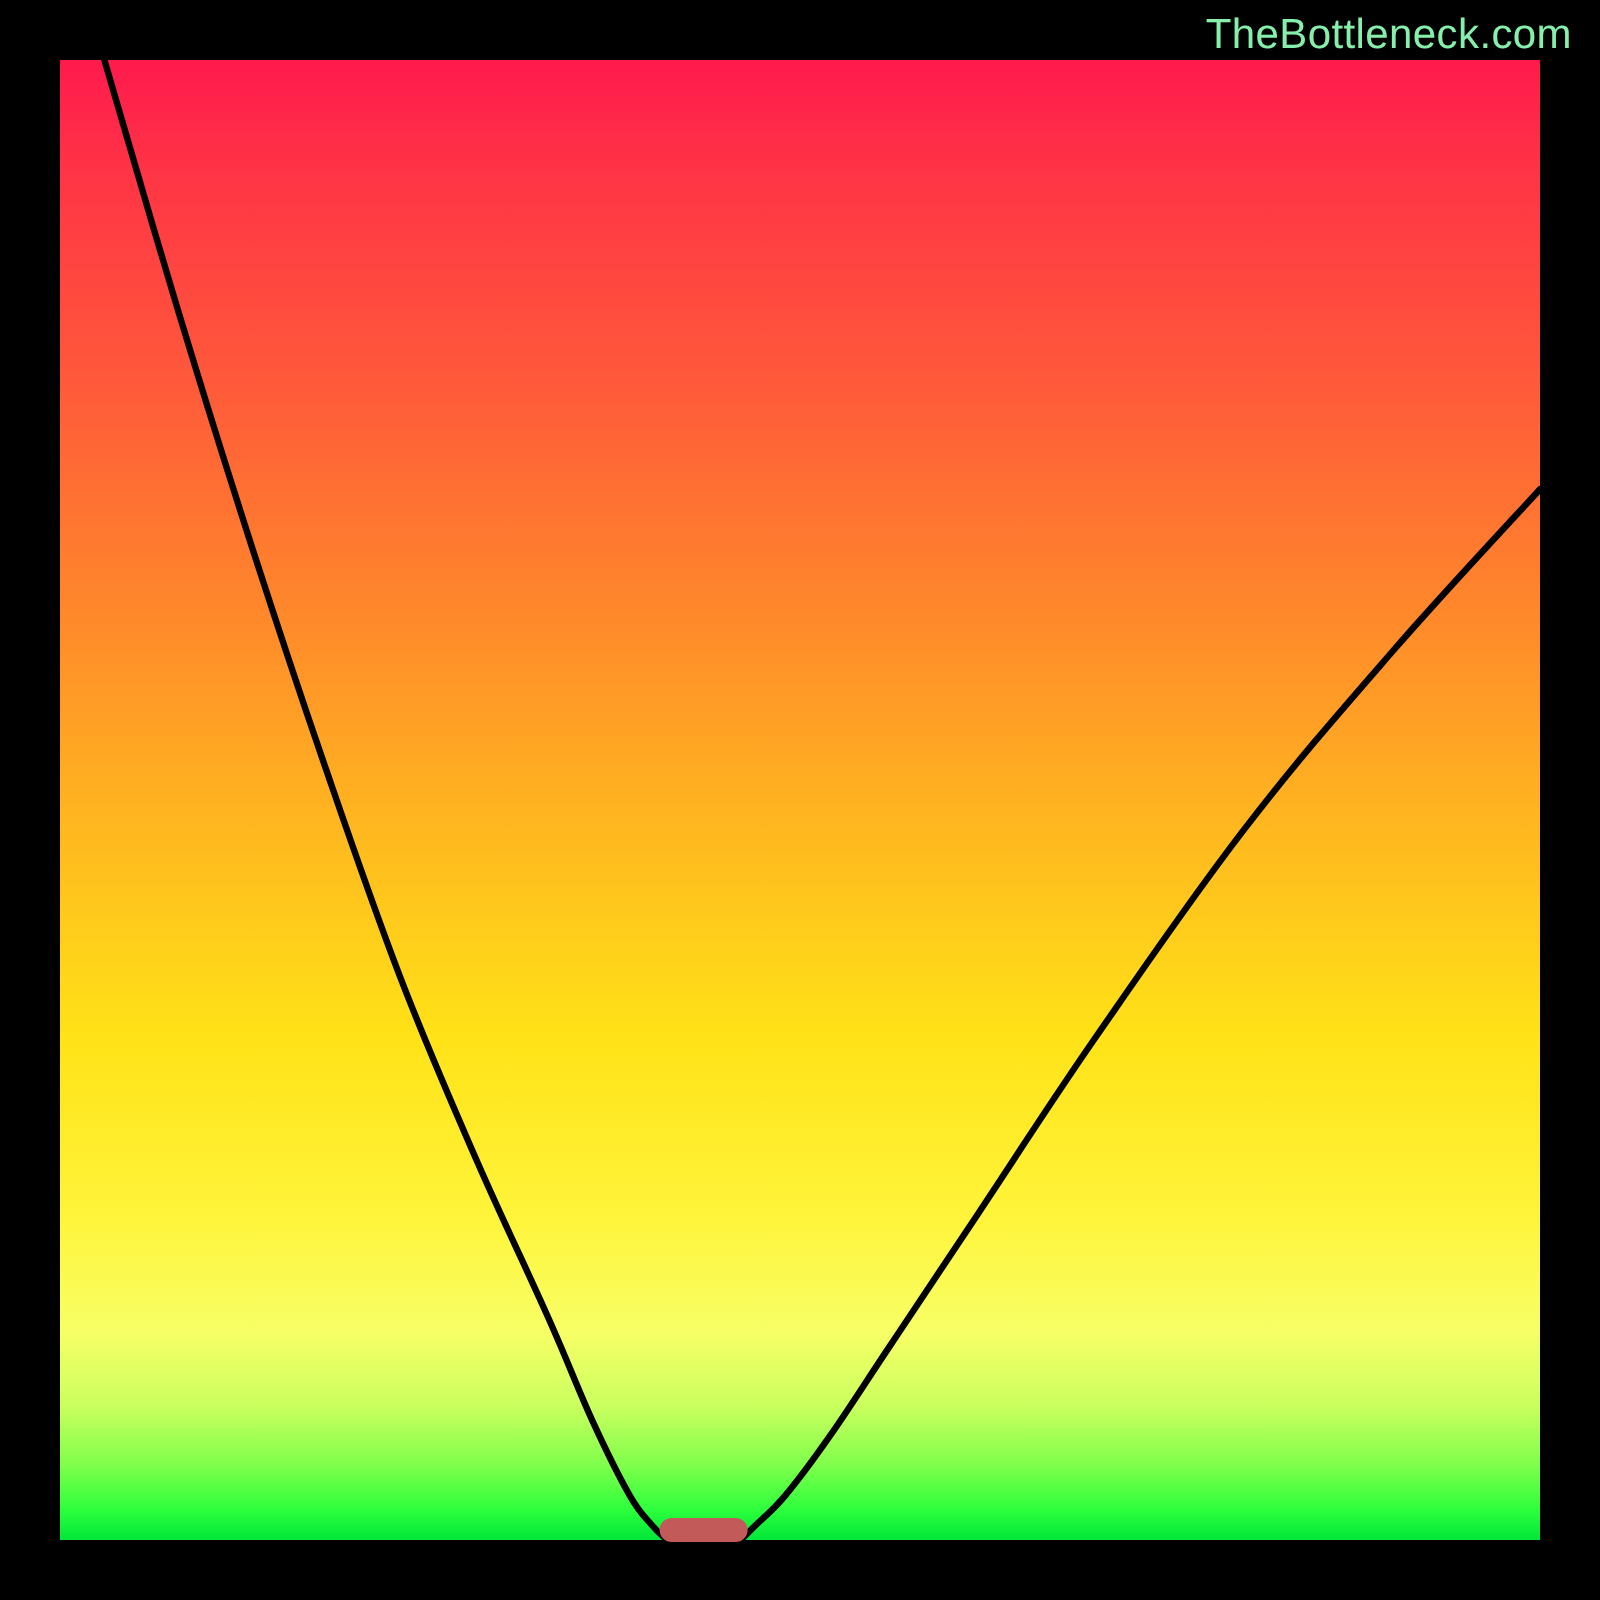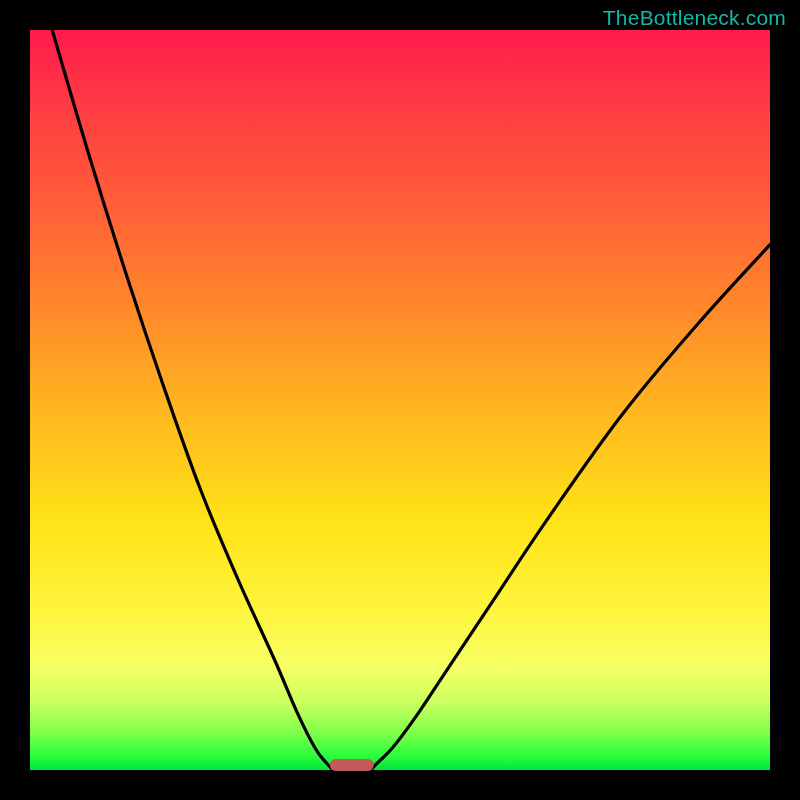--- a/index.html
+++ b/index.html
@@ -53,21 +53,21 @@
     width: 48px;
     border-radius: 6px;
     background: #c35a5a;
     bottom: -1px;
     transform: translateX(-50%);
   }
   .watermark {
     position: absolute;
     top: 6px;
     right: 14px;
-    color: #14b8a6;
+    color: #86efac;
     font-size: 21px;
     letter-spacing: 0.2px;
     font-weight: 400;
   }
 </style>
 </head>
 <body>
 
 <div class="frame">
 

